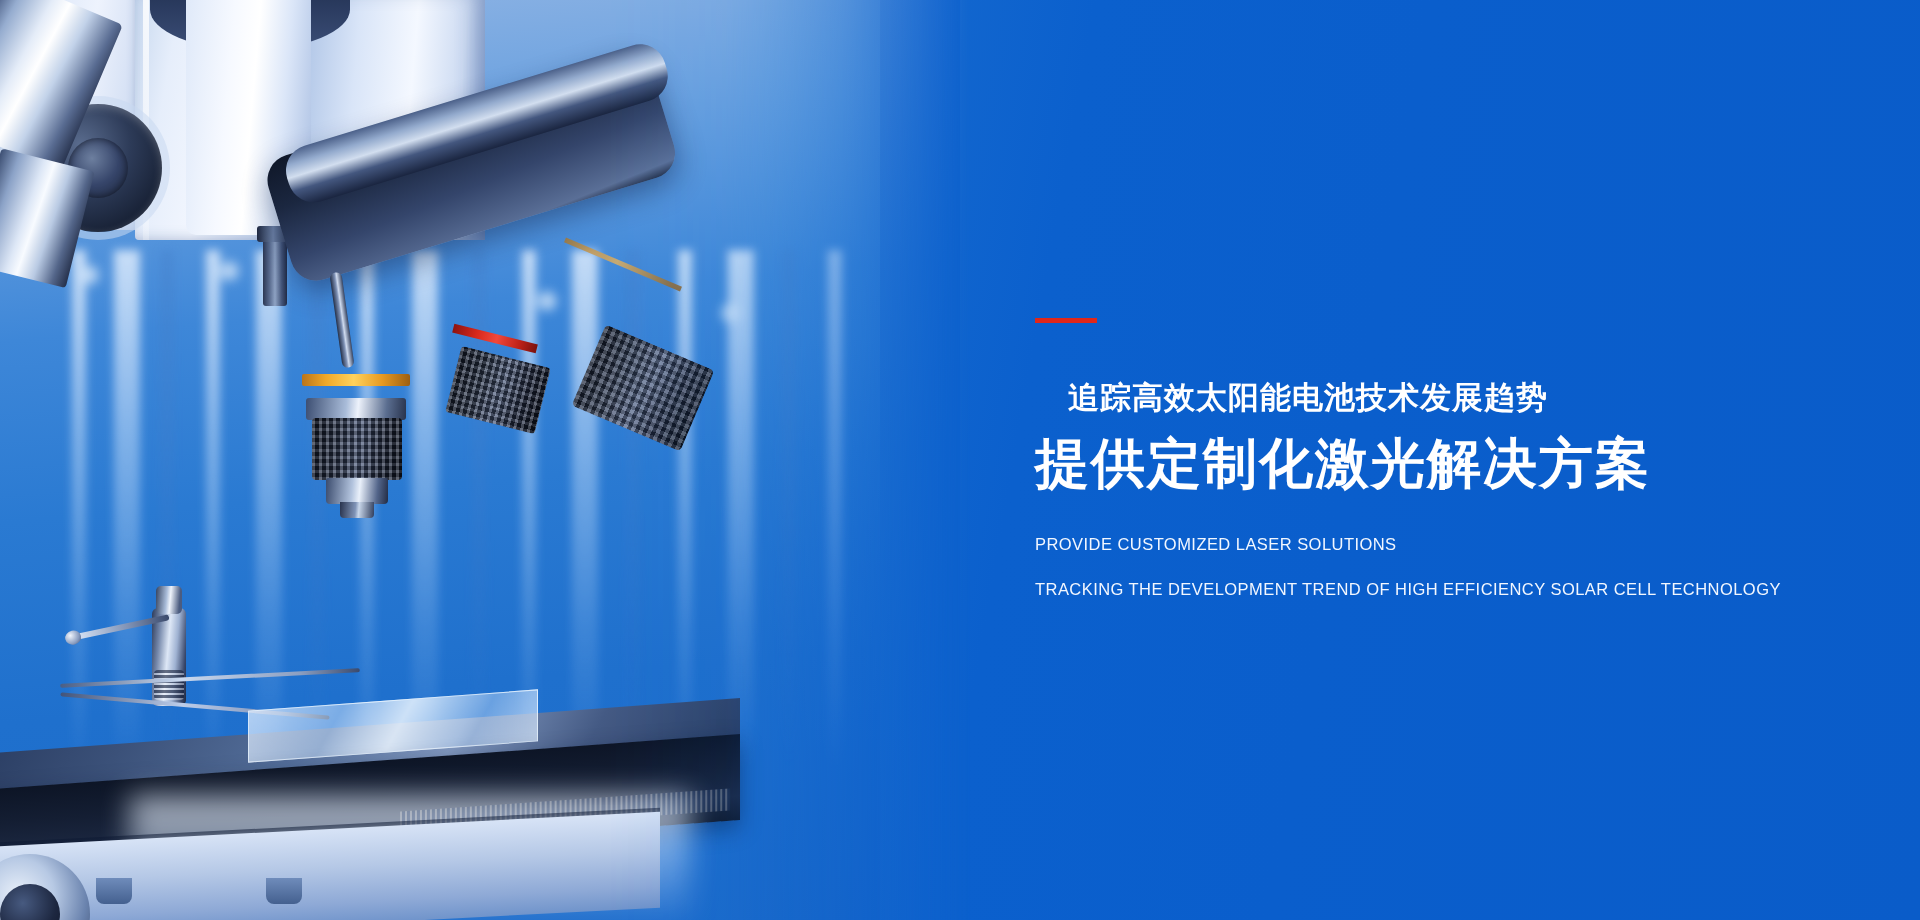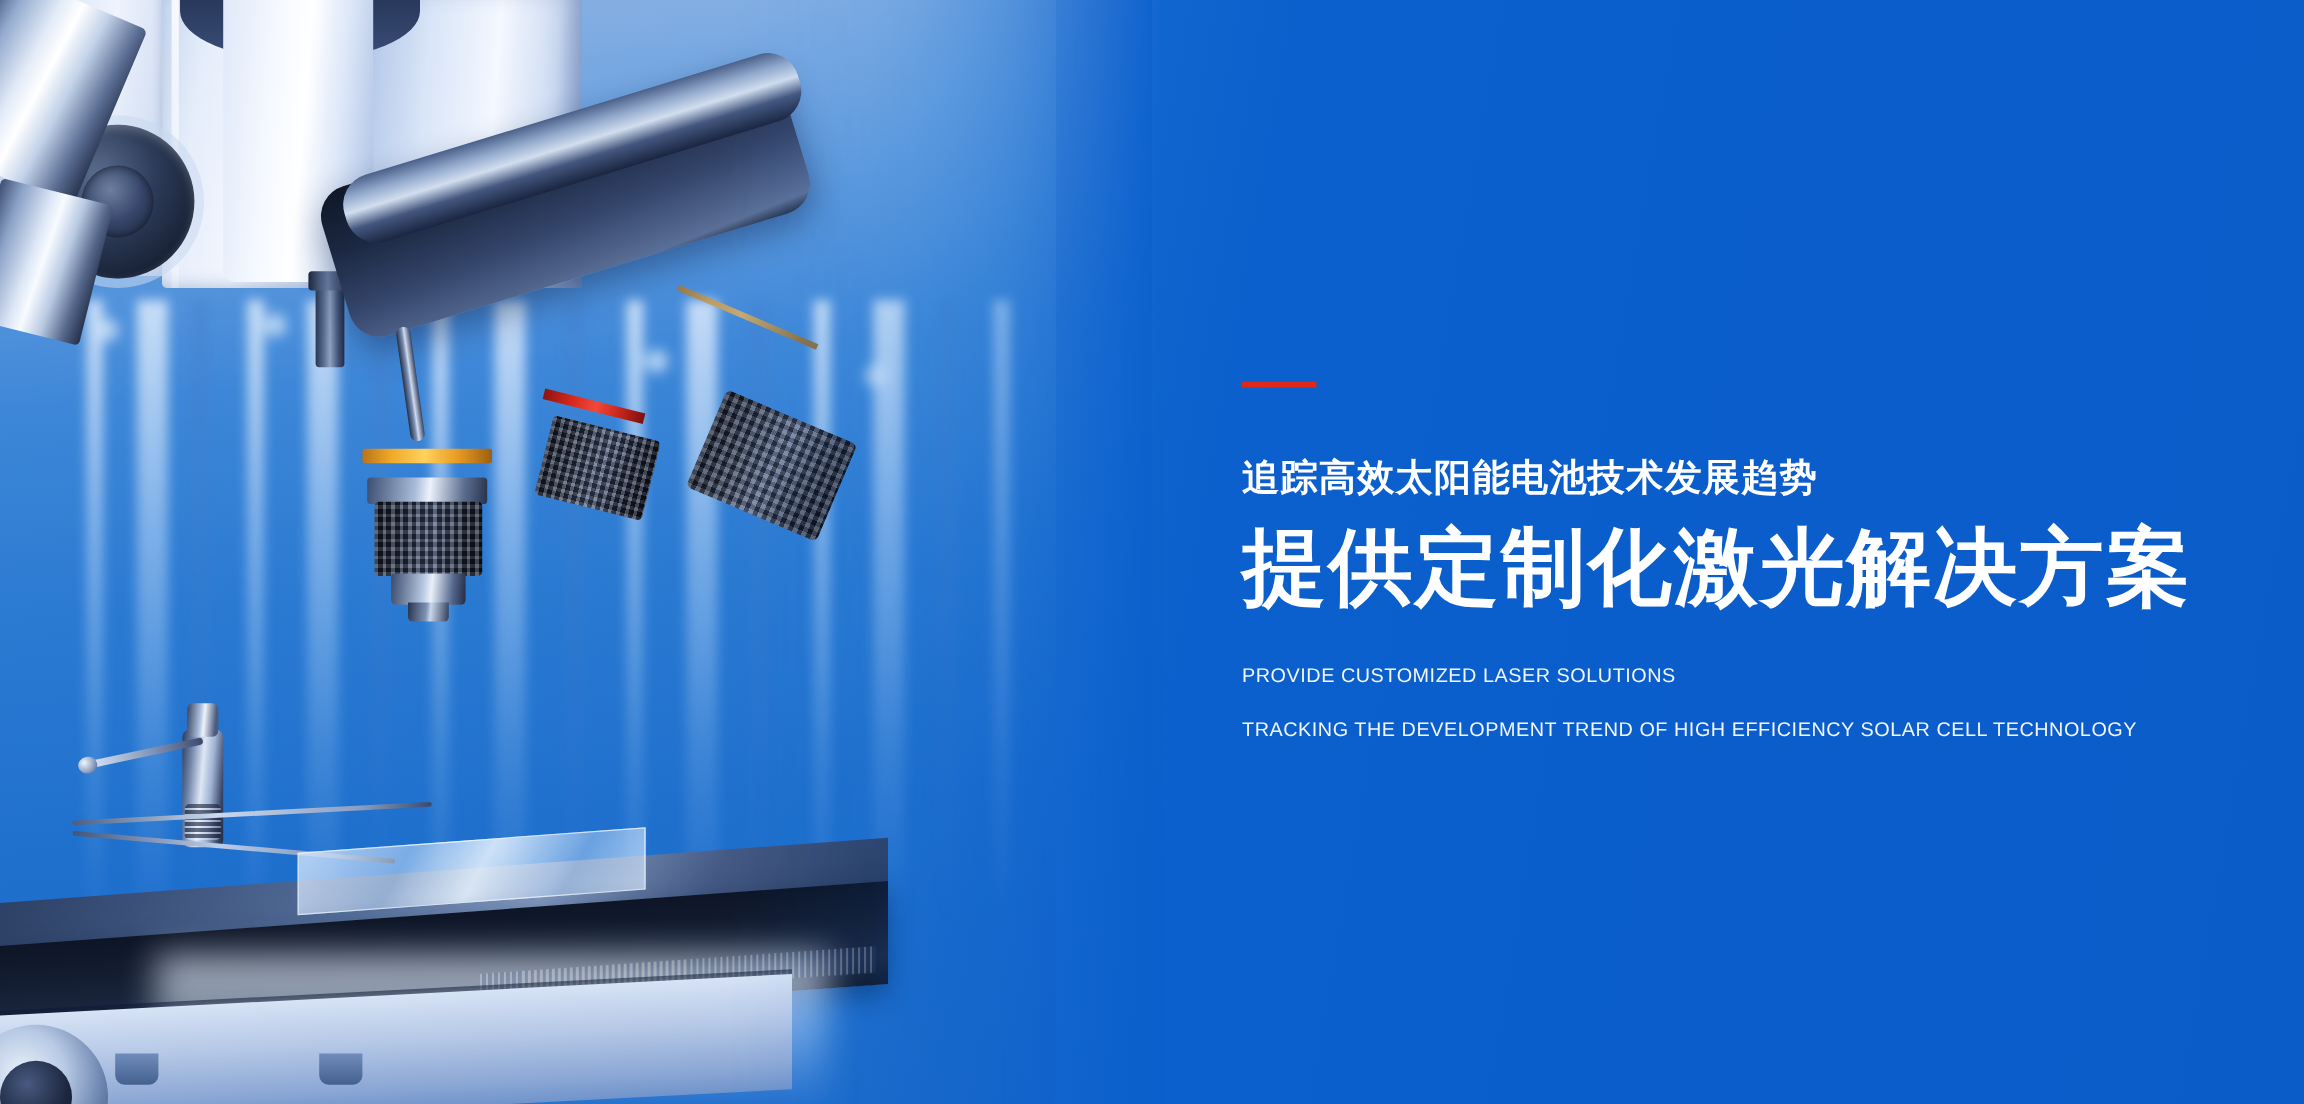--- a/index.html
+++ b/index.html
@@ -258,24 +258,24 @@
   .ridges{
     position:absolute; left:400px; top:800px; width:330px; height:22px; transform:skewY(-4deg); opacity:.55;
     background:repeating-linear-gradient(90deg, rgba(255,255,255,.5) 0 2px, rgba(60,100,170,.25) 2px 5px);
     filter:blur(.5px);
   }
 
   
   .content{ position:absolute; left:1035px; top:318px; width:860px; }
   .accent{ width:62px; height:5px; background:#e0271a; margin-bottom:58px; }
   .sub-cn{
-    color:#ffffff; font-size:31px; font-weight:bold; letter-spacing:1px; line-height:1.1;
+    color:#ffffff; font-size:31px; font-weight:bold; letter-spacing:1px; line-height:1.1;margin-left:33px;
   }
   .title-cn{
-    color:#ffffff; font-size:70px; font-weight:bold; letter-spacing:2px; line-height:1.18; margin-top:17px;
+    color:#ffffff; font-size:54px; font-weight:bold; letter-spacing:2px; line-height:1.18; margin-top:17px;
   }
   .en-wrap{ margin-top:40px; }
   .en-line{
     color:#f2f7ff; font-size:16.5px; letter-spacing:.45px; line-height:1; margin-bottom:29px; white-space:nowrap;
   }
   .en-line:last-child{ margin-bottom:0; }
 </style>
 </head>
 <body>
 

